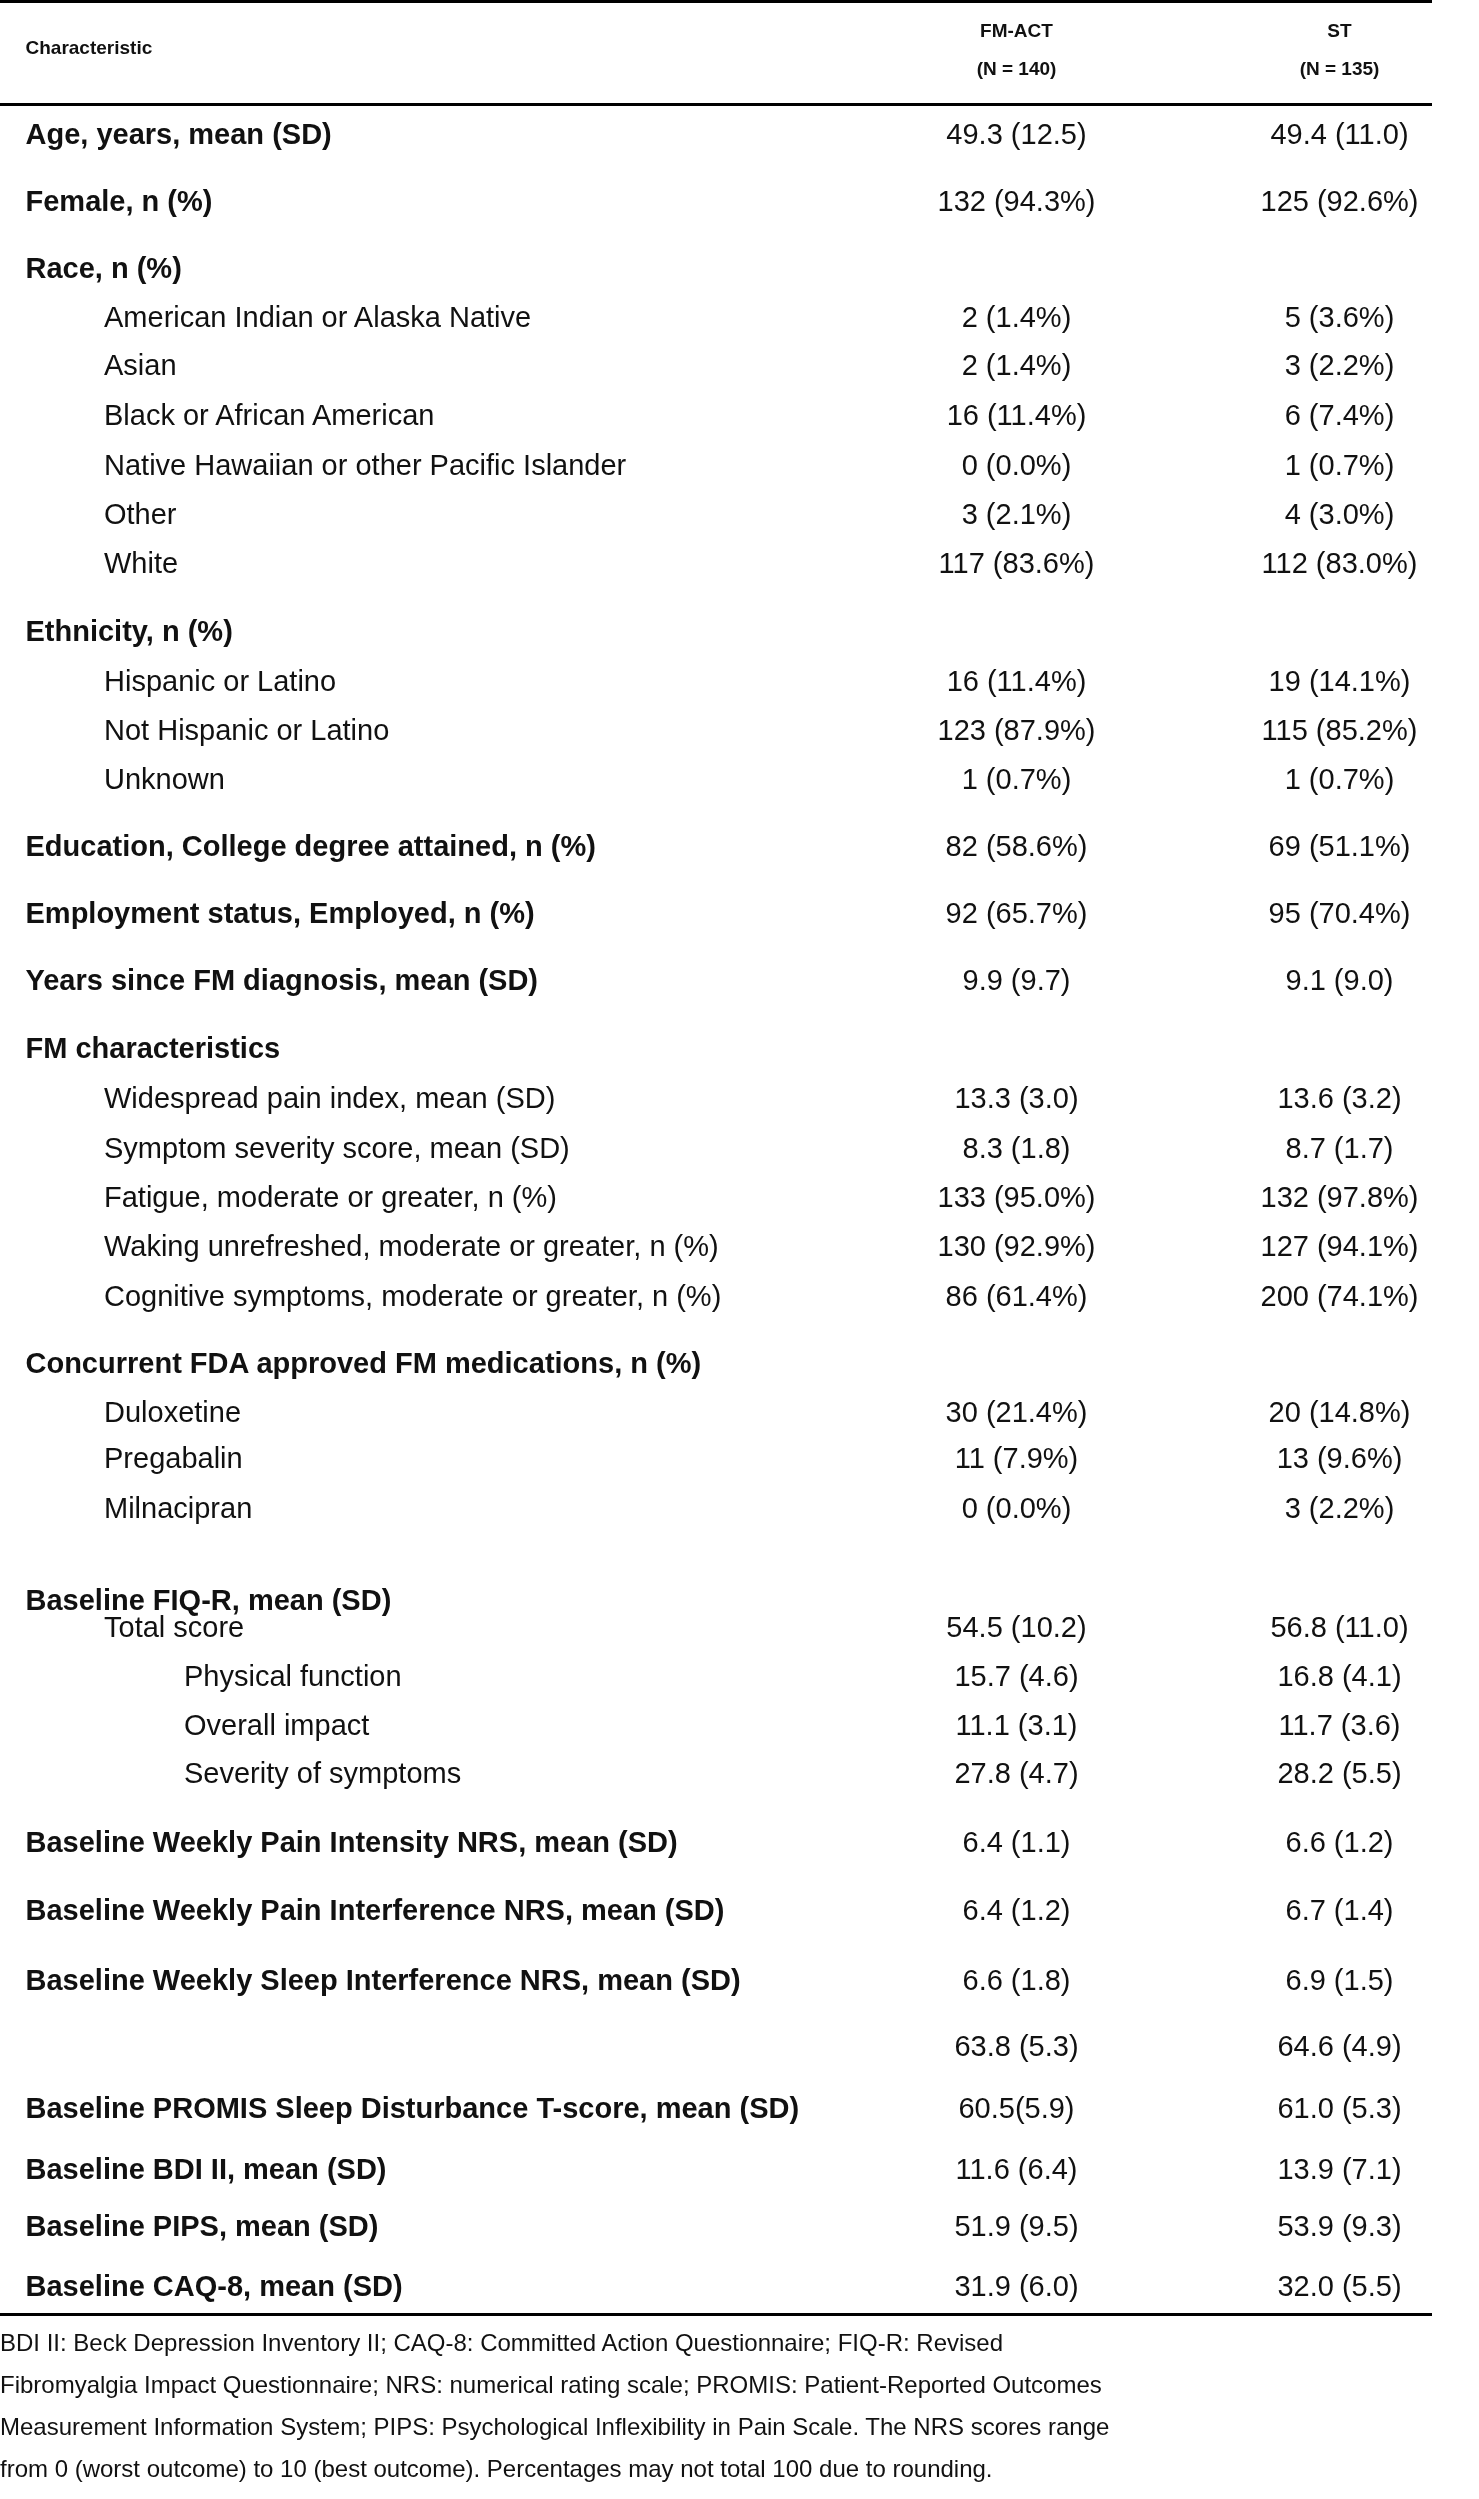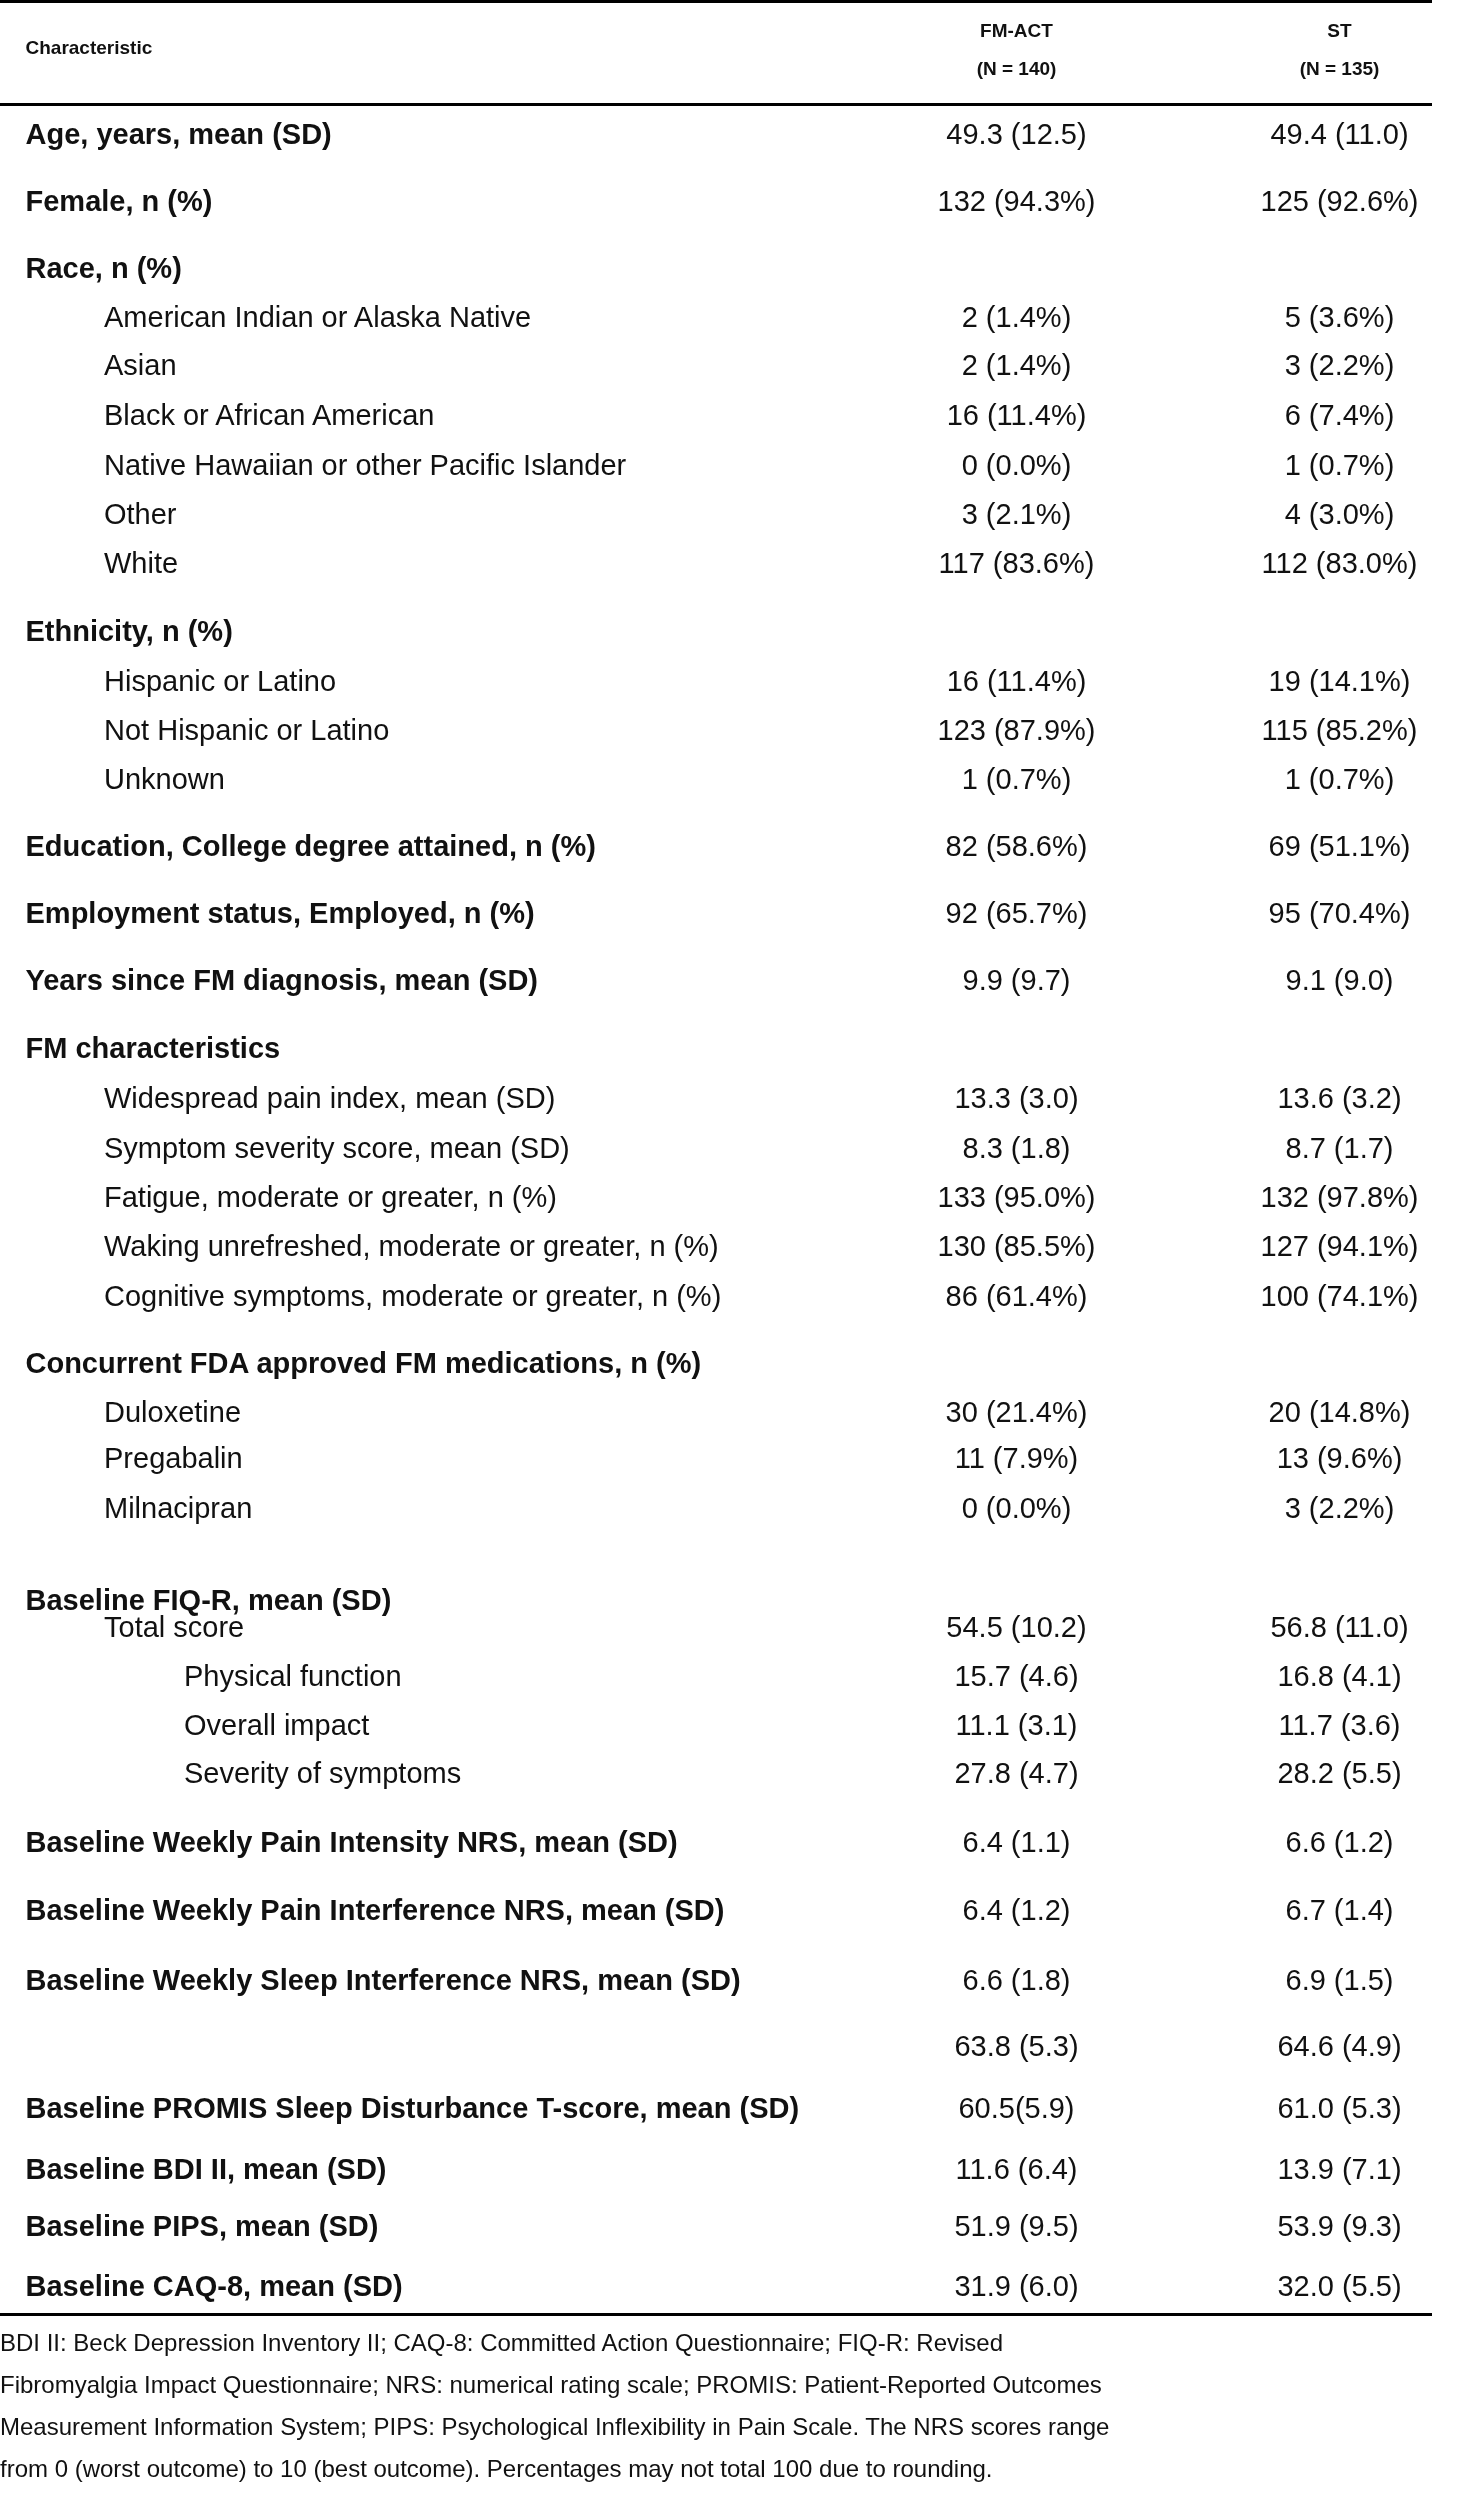--- a/index.html
+++ b/index.html
@@ -145,27 +145,27 @@
       <span class="v1">8.3 (1.8)</span>
       <span class="v2">8.7 (1.7)</span>
     </div>
   <div class="row l1" style="top:1179px">
       <span class="lbl">Fatigue, moderate or greater, n (%)</span>
       <span class="v1">133 (95.0%)</span>
       <span class="v2">132 (97.8%)</span>
     </div>
   <div class="row l1" style="top:1228px">
       <span class="lbl">Waking unrefreshed, moderate or greater, n (%)</span>
-      <span class="v1">130 (85.5%)</span>
+      <span class="v1">130 (92.9%)</span>
       <span class="v2">127 (94.1%)</span>
     </div>
   <div class="row l1" style="top:1278px">
       <span class="lbl">Cognitive symptoms, moderate or greater, n (%)</span>
       <span class="v1">86 (61.4%)</span>
-      <span class="v2">100 (74.1%)</span>
+      <span class="v2">200 (74.1%)</span>
     </div>
   <div class="row l0" style="top:1345px">
       <span class="lbl">Concurrent FDA approved FM medications, n (%)</span>
       <span class="v1"></span>
       <span class="v2"></span>
     </div>
   <div class="row l1" style="top:1394px">
       <span class="lbl">Duloxetine</span>
       <span class="v1">30 (21.4%)</span>
       <span class="v2">20 (14.8%)</span>

